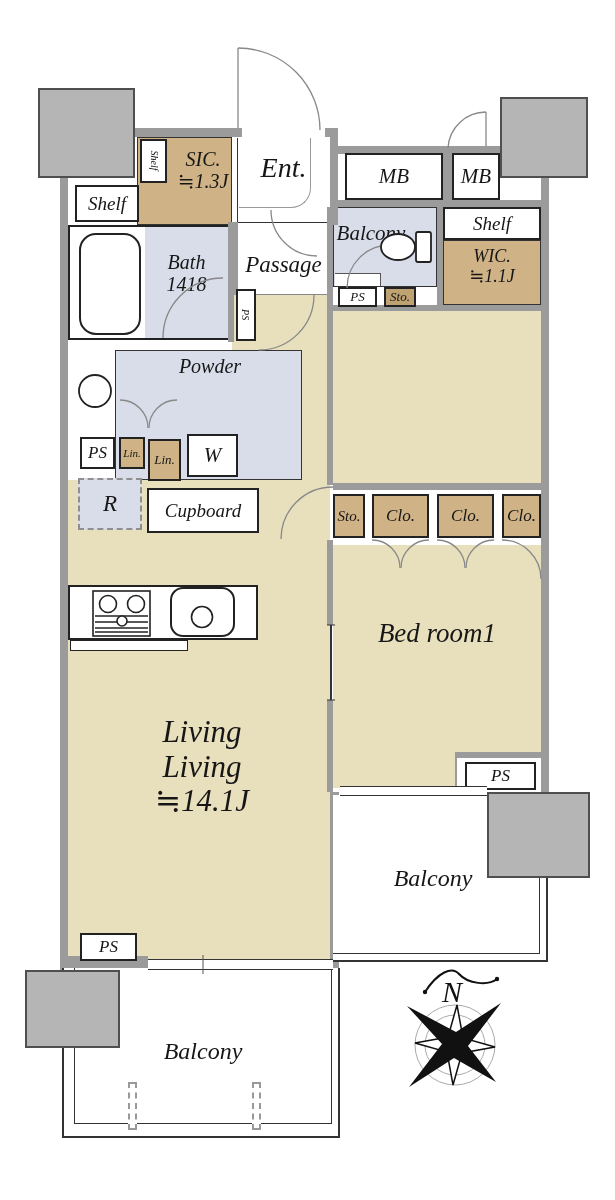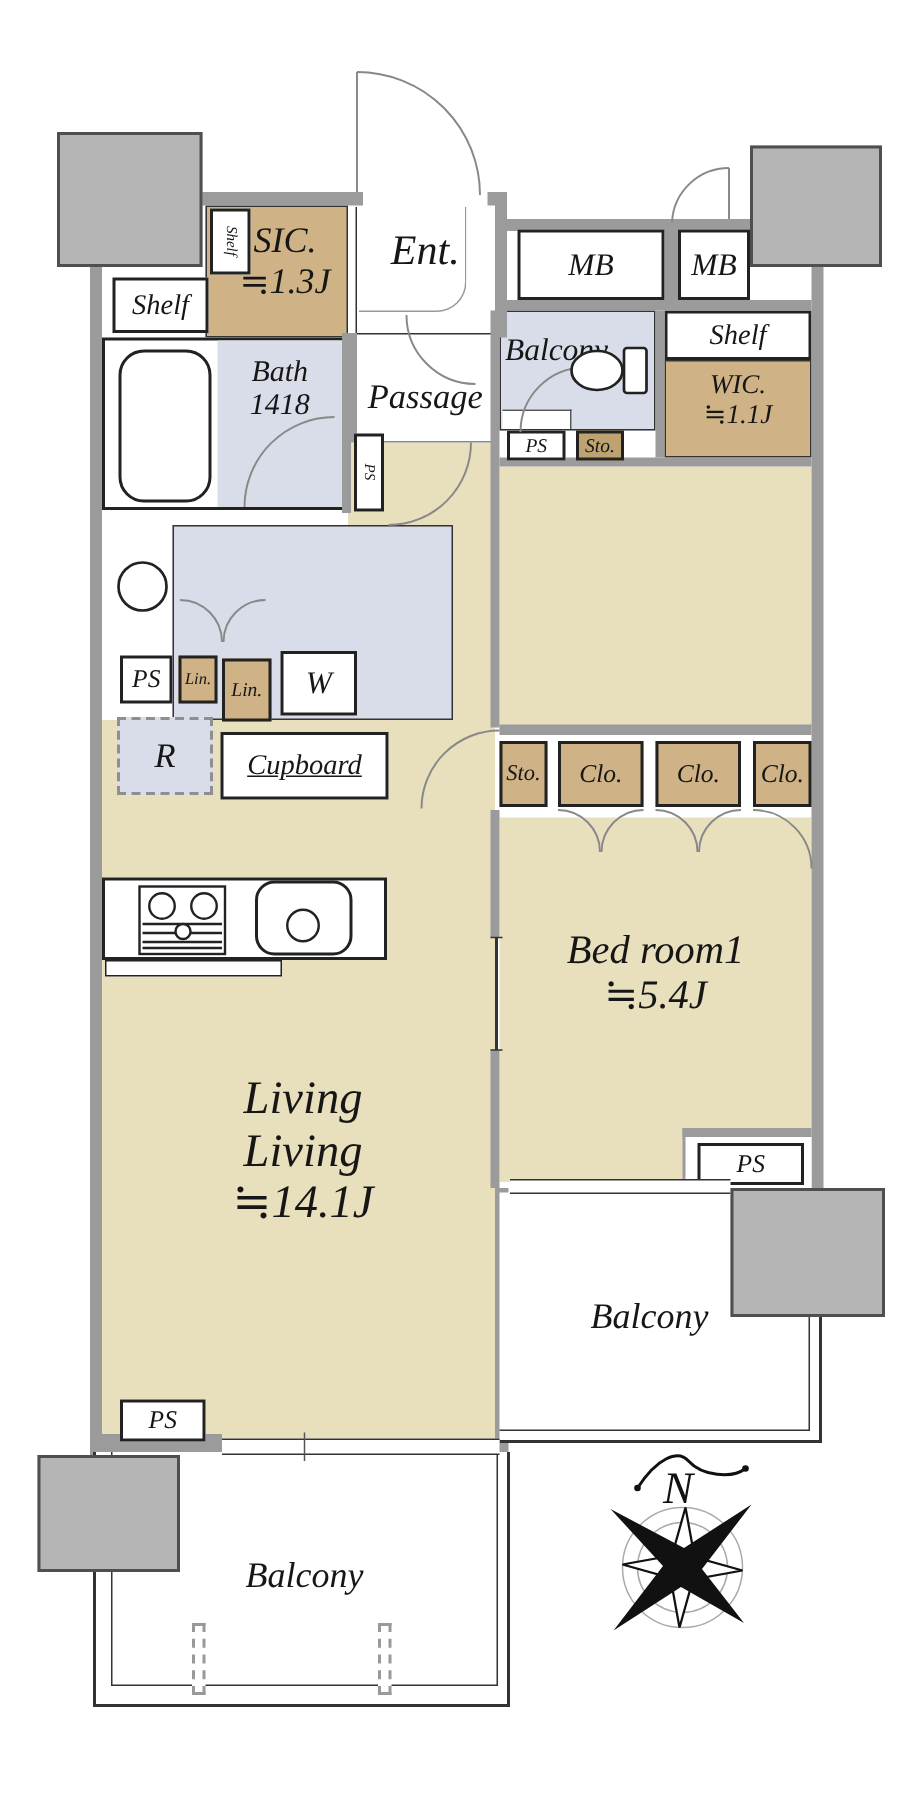--- a/index.html
+++ b/index.html
@@ -33,52 +33,52 @@
     <div>≒14.1J</div>
   </div>
 
   <div class="room beige" style="left:333px;top:311px;width:208px;height:174px;"></div>
 
   <div class="room" style="left:333px;top:485px;width:208px;height:60px;background:#fff;"></div>
 
   <div class="room beige" style="left:333px;top:545px;width:208px;height:243px;"></div>
   <div class="abs lbl" style="left:333px;top:618px;width:208px;font-size:27px;">
     <div>Bed room1</div>
-    <div>≒5.4J</div>
   </div>
 
   <div class="room tan" style="left:137px;top:137px;width:95px;height:88px;border:1.5px solid #333;"></div>
-  <div class="abs lbl" style="left:149px;top:148px;width:82px;font-size:24px;">
+  <div class="abs lbl" style="left:162px;top:148px;width:82px;font-size:20px;">
     <div>SIC.</div>
     <div>≒1.3J</div>
   </div>
   <div class="box cent" style="left:140px;top:139px;width:27px;height:44px;">
     <span class="lbl" style="font-size:10px;transform:rotate(90deg);">Shelf</span>
   </div>
 
   <div class="room" style="left:237px;top:138px;width:93px;height:84px;background:#fff;border-left:1.5px solid #333;"></div>
   <div class="abs" style="left:239px;top:138px;width:72px;height:70px;border-right:1px solid #999;border-bottom:1px solid #999;border-bottom-right-radius:20px;"></div>
   <div class="abs lbl" style="left:237px;top:152px;width:93px;font-size:28px;">Ent.</div>
   <div class="room" style="left:237px;top:222px;width:93px;height:73px;background:#fff;border-top:1.5px solid #333;border-bottom:1px solid #888;"></div>
   <div class="abs lbl" style="left:237px;top:252px;width:93px;font-size:23px;">Passage</div>
 
   <div class="box cent" style="left:75px;top:185px;width:64px;height:37px;">
     <span class="lbl" style="font-size:19px;">Shelf</span>
   </div>
 
   <div class="room" style="left:68px;top:225px;width:162px;height:115px;background:#fff;border:2px solid #222;"></div>
   <div class="room blue" style="left:145px;top:227px;width:83px;height:111px;"></div>
-  <div class="abs lbl" style="left:145px;top:237px;width:83px;font-size:20px;">
+  <div class="abs lbl" style="left:145px;top:251px;width:83px;font-size:20px;">
     <div>Bath</div>
     <div>1418</div>
   </div>
 
   <div class="room" style="left:68px;top:350px;width:47px;height:130px;background:#fff;"></div>
   <div class="room blue" style="left:115px;top:350px;width:187px;height:130px;border:1.5px solid #333;"></div>
   <div class="abs lbl" style="left:130px;top:355px;width:160px;font-size:20px;">
+    <div>Powder</div>
   </div>
 
   <div class="room blue" style="left:333px;top:207px;width:104px;height:80px;border:1.5px solid #333;"></div>
   <div class="abs" style="left:335px;top:273px;width:46px;height:13px;background:#fff;border-top:1px solid #555;border-right:1px solid #555;"></div>
   <div class="abs lbl" style="left:335px;top:222px;width:72px;font-size:21px;">Balcony</div>
 
   <div class="box cent" style="left:443px;top:207px;width:98px;height:33px;">
     <span class="lbl" style="font-size:19px;">Shelf</span>
   </div>
   <div class="room tan" style="left:443px;top:240px;width:98px;height:65px;border:1.5px solid #333;"></div>
@@ -135,21 +135,21 @@
     <span class="lbl" style="font-size:13px;">Lin.</span>
   </div>
   <div class="box cent" style="left:187px;top:434px;width:51px;height:43px;">
     <span class="lbl" style="font-size:21px;">W</span>
   </div>
 
   <div class="abs cent blue" style="left:78px;top:478px;width:64px;height:52px;border:2px dashed #8f8f8f;">
     <span class="lbl" style="font-size:23px;">R</span>
   </div>
   <div class="box cent" style="left:147px;top:488px;width:112px;height:45px;">
-    <span class="lbl" style="font-size:19px;text-decoration:underline;">Cupboard</span>
+    <span class="lbl" style="font-size:19px;">Cupboard</span>
   </div>
 
   <div class="box cent tan" style="left:333px;top:494px;width:32px;height:44px;">
     <span class="lbl" style="font-size:15px;">Sto.</span>
   </div>
   <div class="box cent tan" style="left:372px;top:494px;width:57px;height:44px;">
     <span class="lbl" style="font-size:17px;">Clo.</span>
   </div>
   <div class="box cent tan" style="left:437px;top:494px;width:57px;height:44px;">
     <span class="lbl" style="font-size:17px;">Clo.</span>

